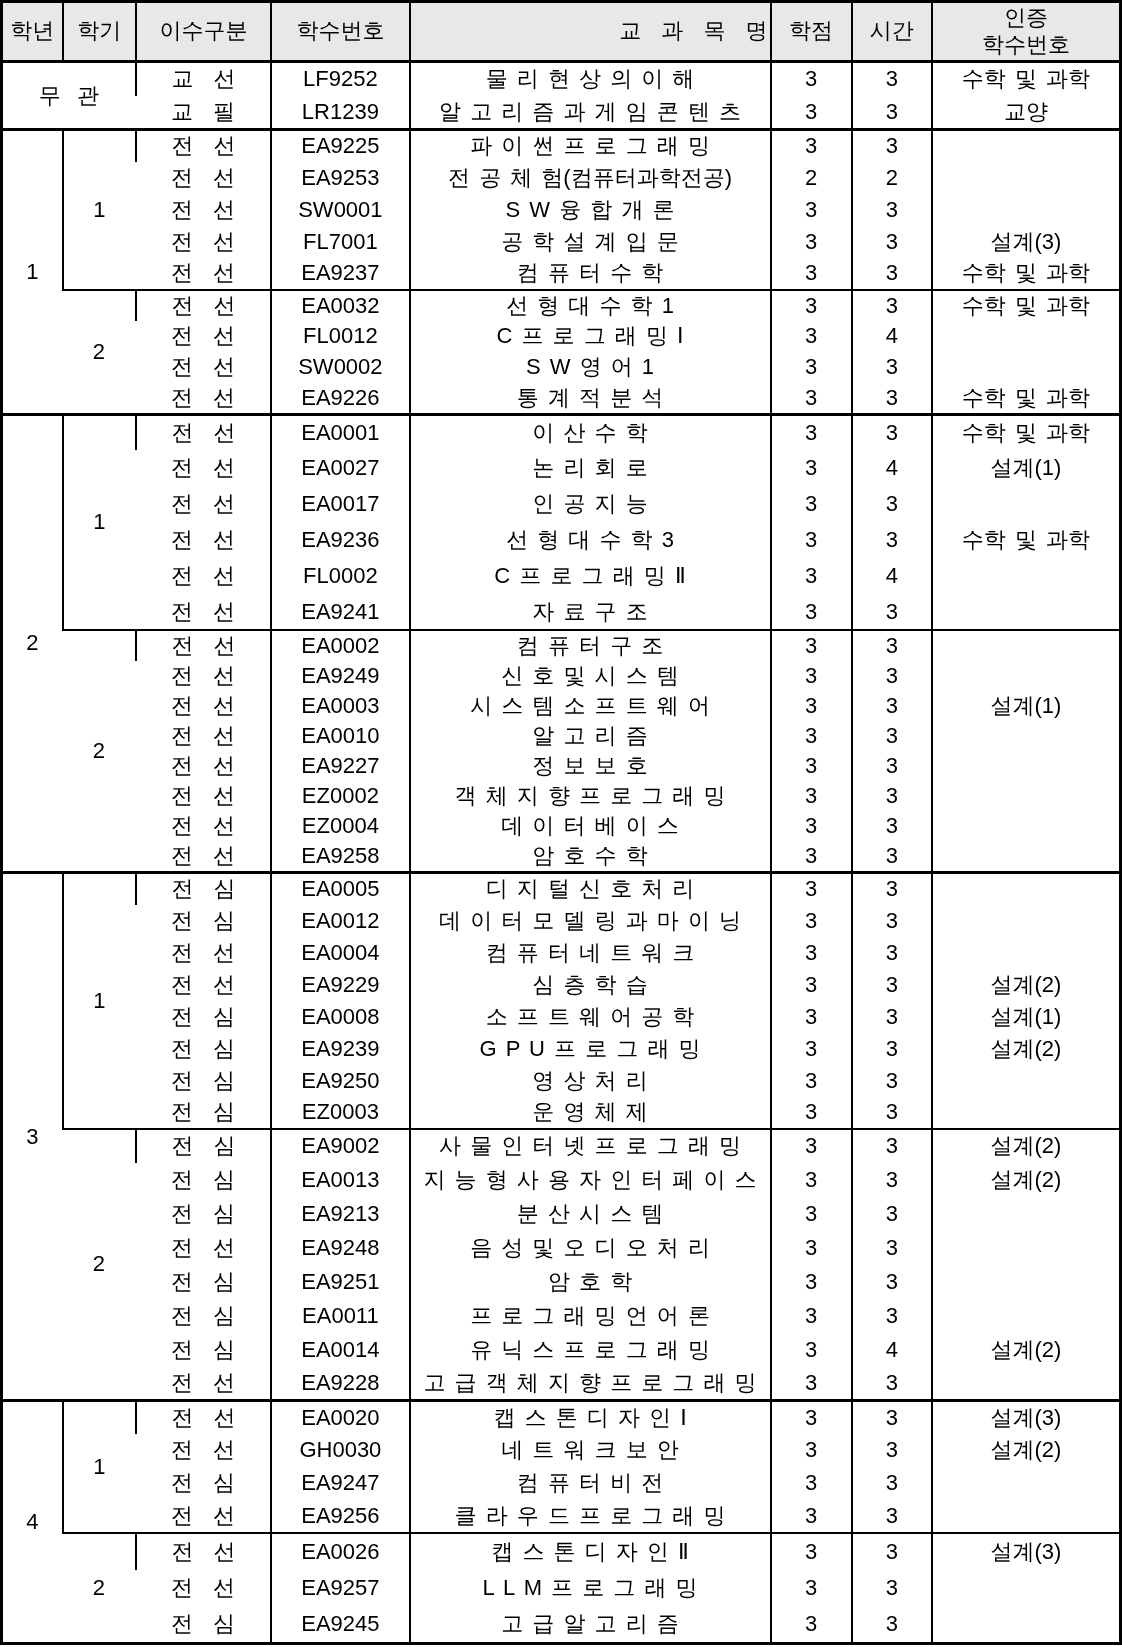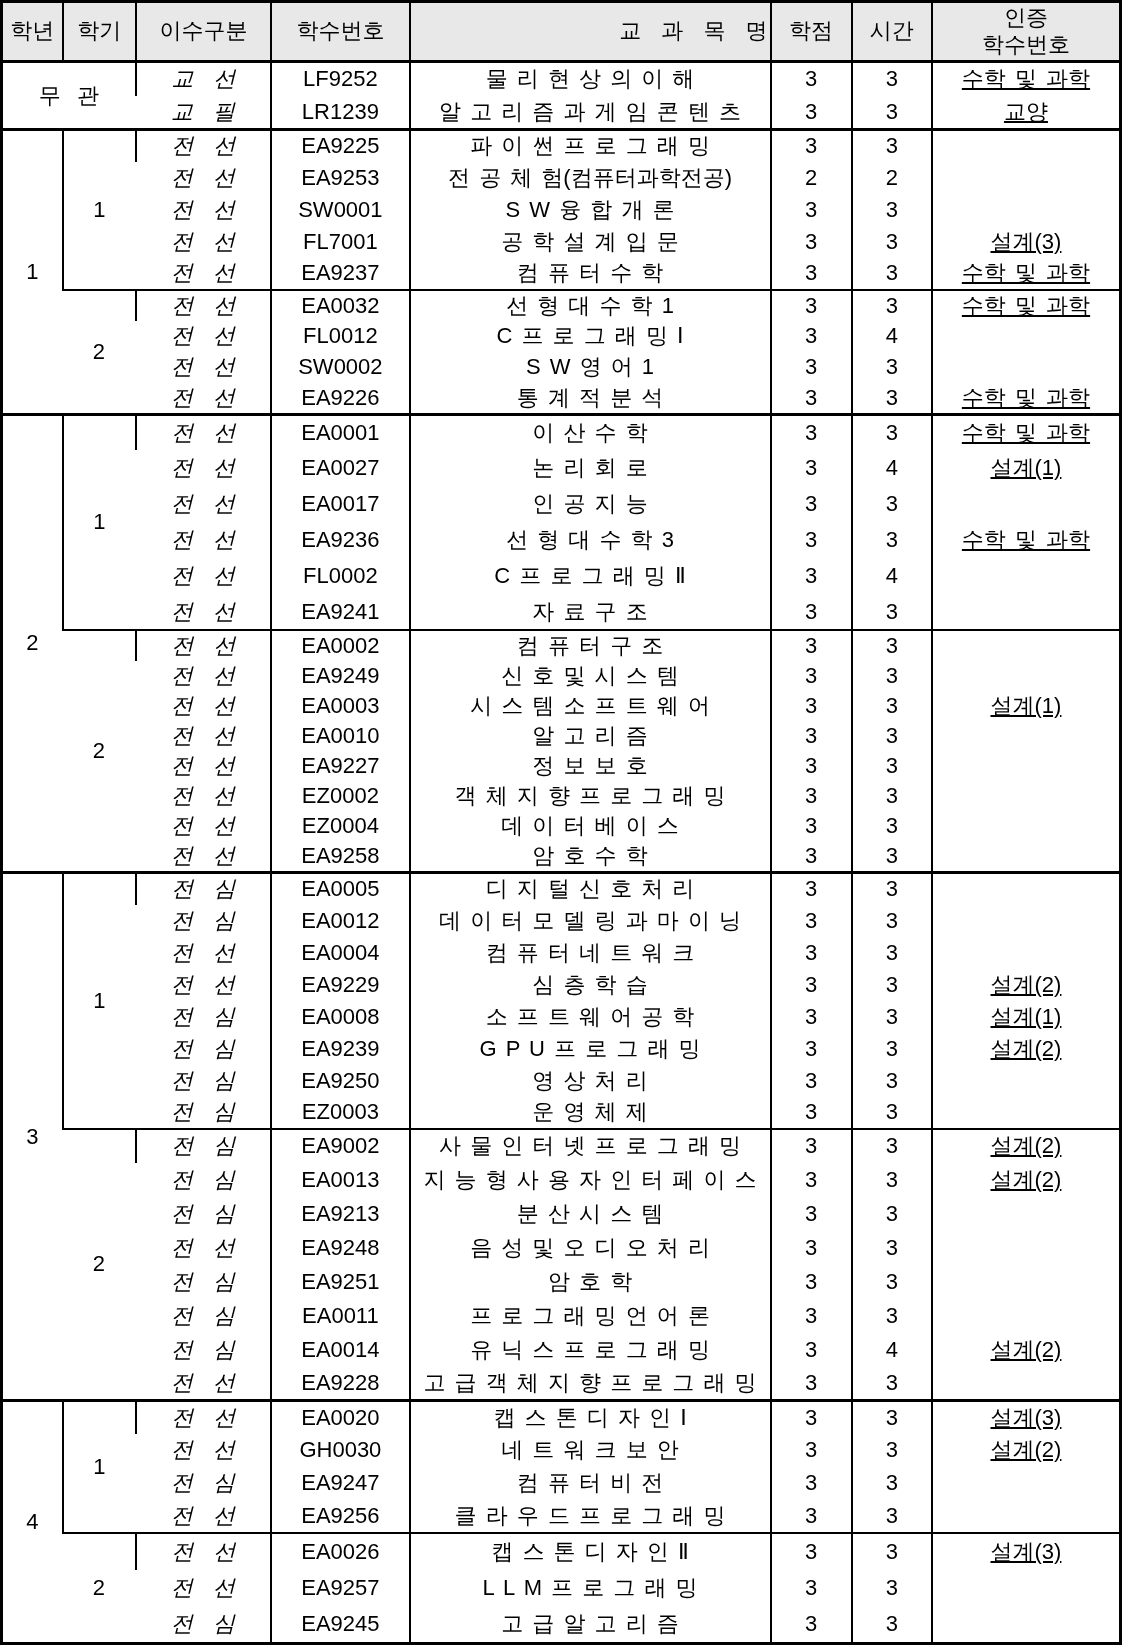--- a/index.html
+++ b/index.html
@@ -42,23 +42,23 @@
     white-space: pre-line;
     line-height: 1.2;
   }
   thead th.col-head-name { word-spacing: 14px; text-align: right; }
 
   tbody td { white-space: pre; }
 
   tr.year-start td { border-top: 3px solid #000; }
   tr.sem-start  td { border-top: 2px solid #000; }
 
-  td.category-cell { word-spacing: 14px; font-style: italic; }
+  td.category-cell { word-spacing: 14px; }
   td.course-title-cell { word-spacing: 3px; margin-left: 8px; }
-  td.cert-cell { word-spacing: 3px; text-decoration: underline; }
+  td.cert-cell { word-spacing: 3px; }
   td.year-cell { word-spacing: 10px; }
 
   tr[data-sec="s0-0"] { height: 34px; }
   tr[data-sec="s1-0"] { height: 32px; }
   tr[data-sec="s1-1"] { height: 31px; }
   tr[data-sec="s2-0"] { height: 36px; }
   tr[data-sec="s2-1"] { height: 30px; }
   tr[data-sec="s3-0"] { height: 32px; }
   tr[data-sec="s3-1"] { height: 34px; }
   tr[data-sec="s4-0"] { height: 33px; }

